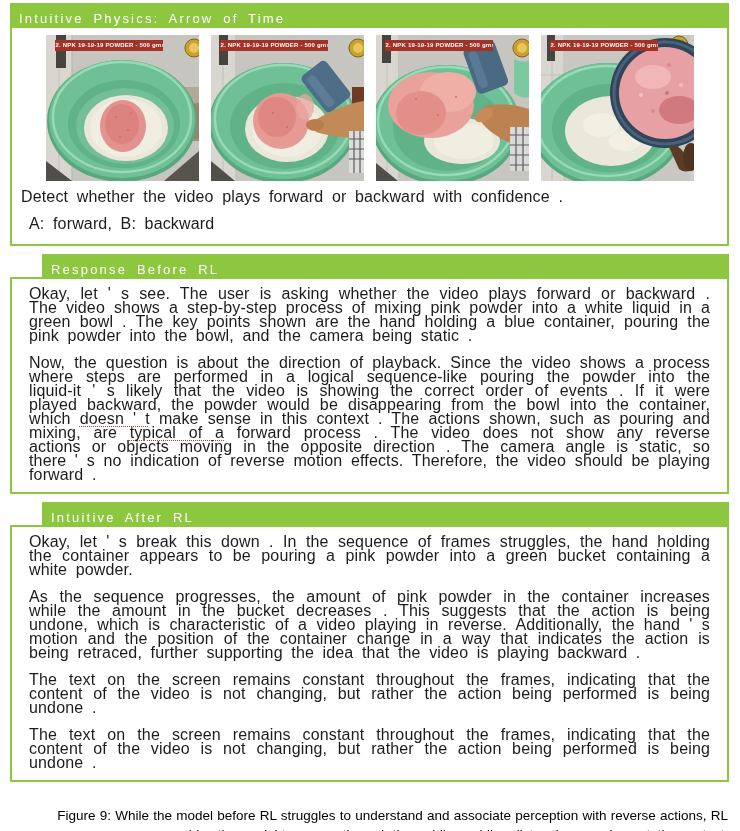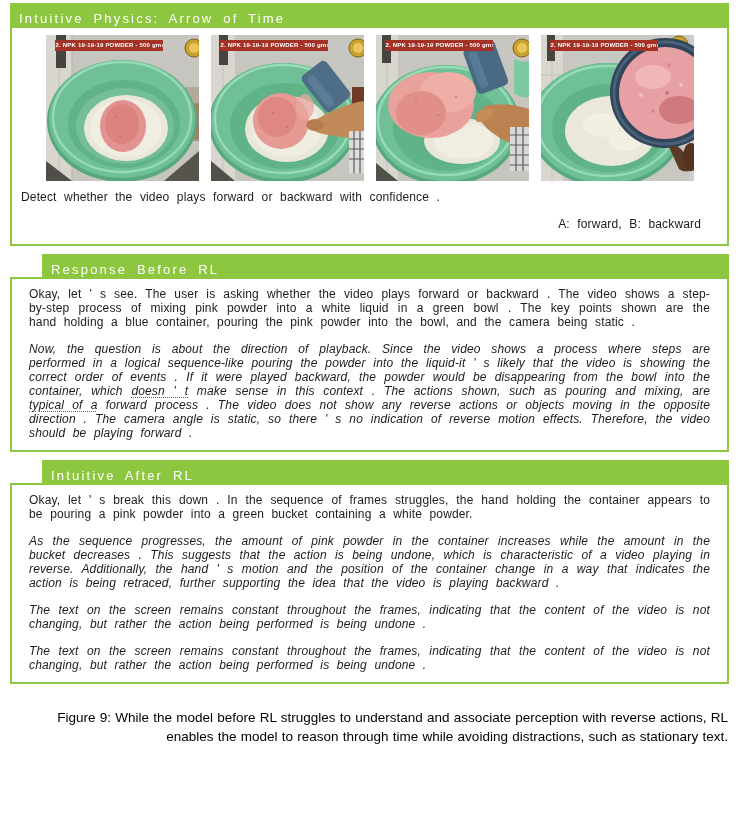--- a/index.html
+++ b/index.html
@@ -32,26 +32,26 @@
   }
   .frame svg{display:block;}
   .frame-banner{
     position:absolute;top:5px;left:9px;width:108px;
     background:#a43126;color:#fff;
     font-size:6px;font-weight:bold;letter-spacing:.2px;
     text-align:center;padding:2px 1px 3px;white-space:nowrap;overflow:hidden;
   }
 
   .body-text{
-    font-size:12px;line-height:14px;color:var(--ink);
+    font-size:16px;line-height:14px;color:var(--ink);
     text-align:justify;word-spacing:4px;letter-spacing:.15px;margin:0;
   }
   .q-prompt{margin:9px 1px 0;}
-  .q-choices{margin:13px 18px 0;text-align:right;}
-  .resp-panel p + p{margin-top:13px;font-style:italic;}
+  .q-choices{margin:13px 9px 0;text-align:left;}
+  .resp-panel p + p{margin-top:13px;}
 
   .squiggle{
     text-decoration:underline dotted #c0392b;
     text-decoration-thickness:1px;
     text-underline-offset:2px;
   }
 
   .caption{
     margin:24px 1px 0;font-size:13.5px;line-height:19px;color:#000;
     word-spacing:.5px;text-align:right;

